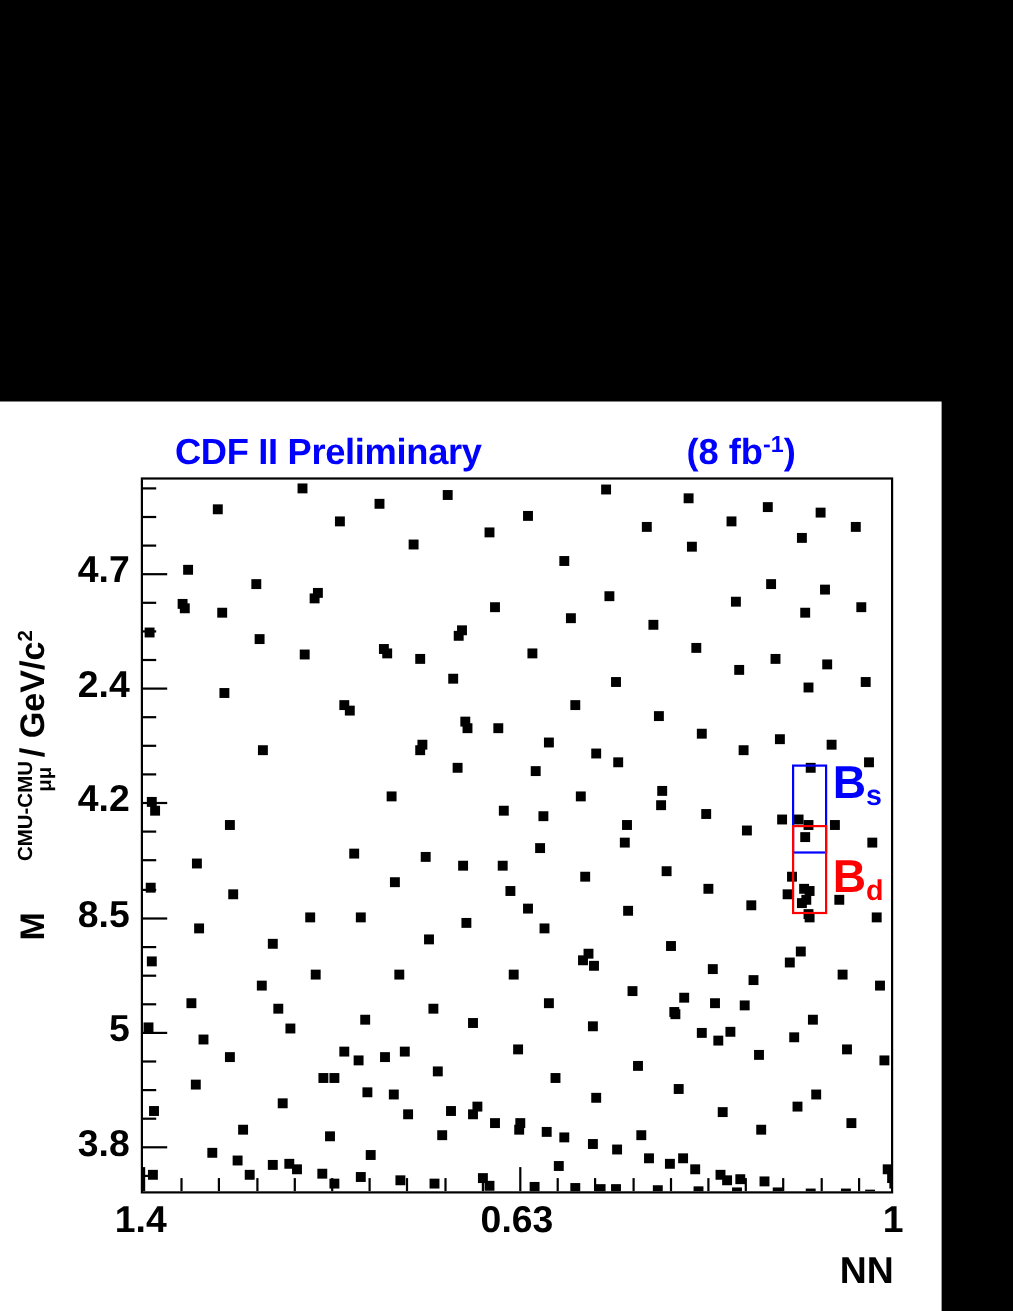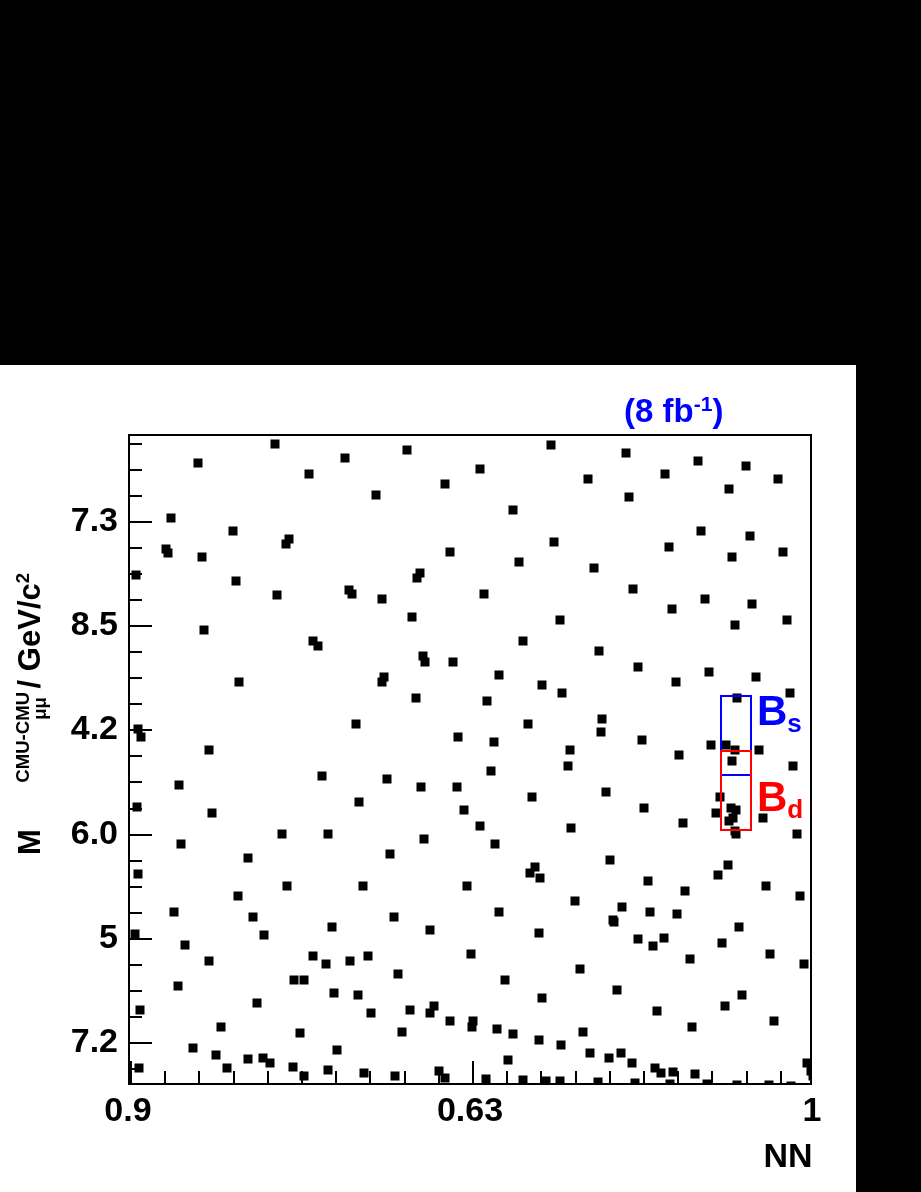--- a/index.html
+++ b/index.html
@@ -199,20 +199,21 @@
     font-weight: bold;
     color: #000000;
     white-space: nowrap;
   }
 </style>
 </head>
 <body>
 
 <div id="canvas">
 
+  <div id="title-cdf" style="top:27px;">CDF II Preliminary</div>
 
   <div id="title-lumi" style="top:27px;">
     <span>(8 fb</span><sup>-1</sup><span>)</span>
   </div>
 
   <div id="title-channel" style="top:75px;">CMU-CMU</div>
 
 </div>
 
 <div id="frame">
@@ -507,29 +508,29 @@
       <div class="pt" style="left: 638.856px; top: 649.436px; background: rgb(0, 0, 0);"></div>
       <div class="pt" style="left: 660.744px; top: 649.957px; background: rgb(0, 0, 0);"></div>
     </div>
   <div id="boxes-layer">
       <div class="sigbox" id="box-bs" style="left: 589.608px; top: 259.409px; width: 32.832px; height: 81.0817px; border: 2px solid rgb(0, 0, 255);"></div>
       <div class="sigbox" id="box-bd" style="left: 589.608px; top: 314.42px; width: 32.832px; height: 80.5603px; border: 2px solid rgb(255, 0, 0);"></div>
     </div>
 </div>
 
 <div id="ylabels">
-    <div class="ylab" style="top: 606.157px;">7.2</div>
+    <div class="ylab" style="top: 606.157px;">3.8</div>
     <div class="ylab" style="top: 501.872px;">5</div>
-    <div class="ylab" style="top: 397.587px;">6.0</div>
+    <div class="ylab" style="top: 397.587px;">8.5</div>
     <div class="ylab" style="top: 293.302px;">4.2</div>
-    <div class="ylab" style="top: 189.017px;">8.5</div>
-    <div class="ylab" style="top: 84.7317px;">7.3</div>
+    <div class="ylab" style="top: 189.017px;">2.4</div>
+    <div class="ylab" style="top: 84.7317px;">4.7</div>
   </div>
 <div id="xlabels">
-    <div class="xlab" style="left: 0px;">0.9</div>
+    <div class="xlab" style="left: 0px;">1.4</div>
     <div class="xlab" style="left: 342px;">0.63</div>
     <div class="xlab" style="left: 684px;">1</div>
   </div>
 
 <div id="ytitle-wrap">
   <div id="ytitle">
     <span class="mbase">M</span><sup>CMU-CMU</sup><sub>μμ</sub><span> / GeV/c</span><sup>2</sup>
   </div>
 </div>
 

